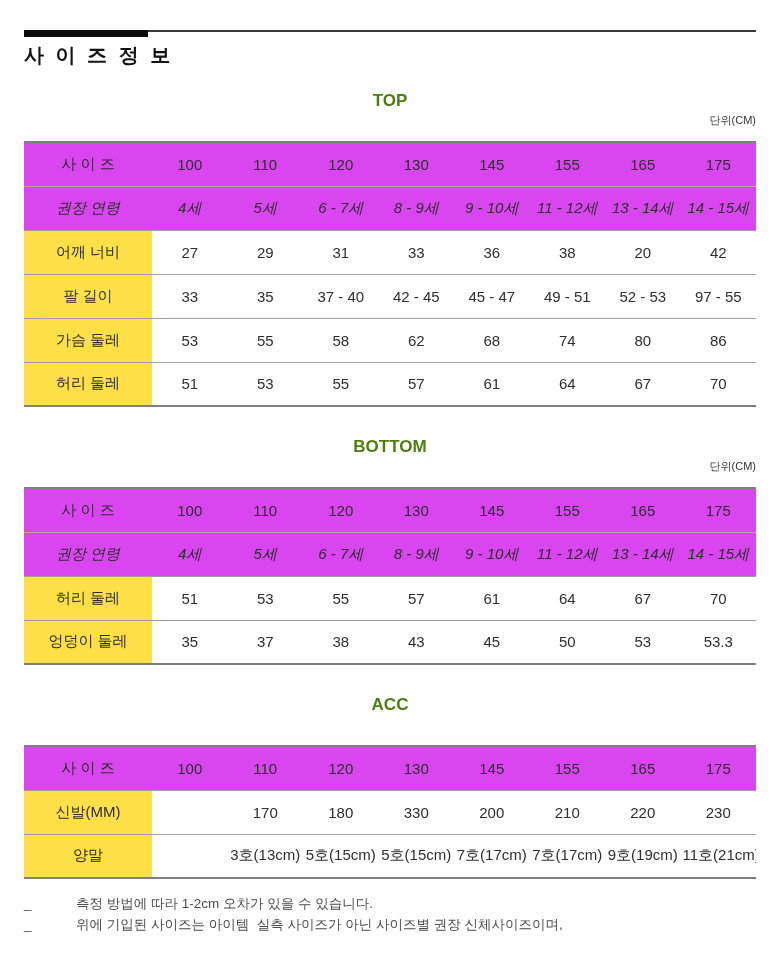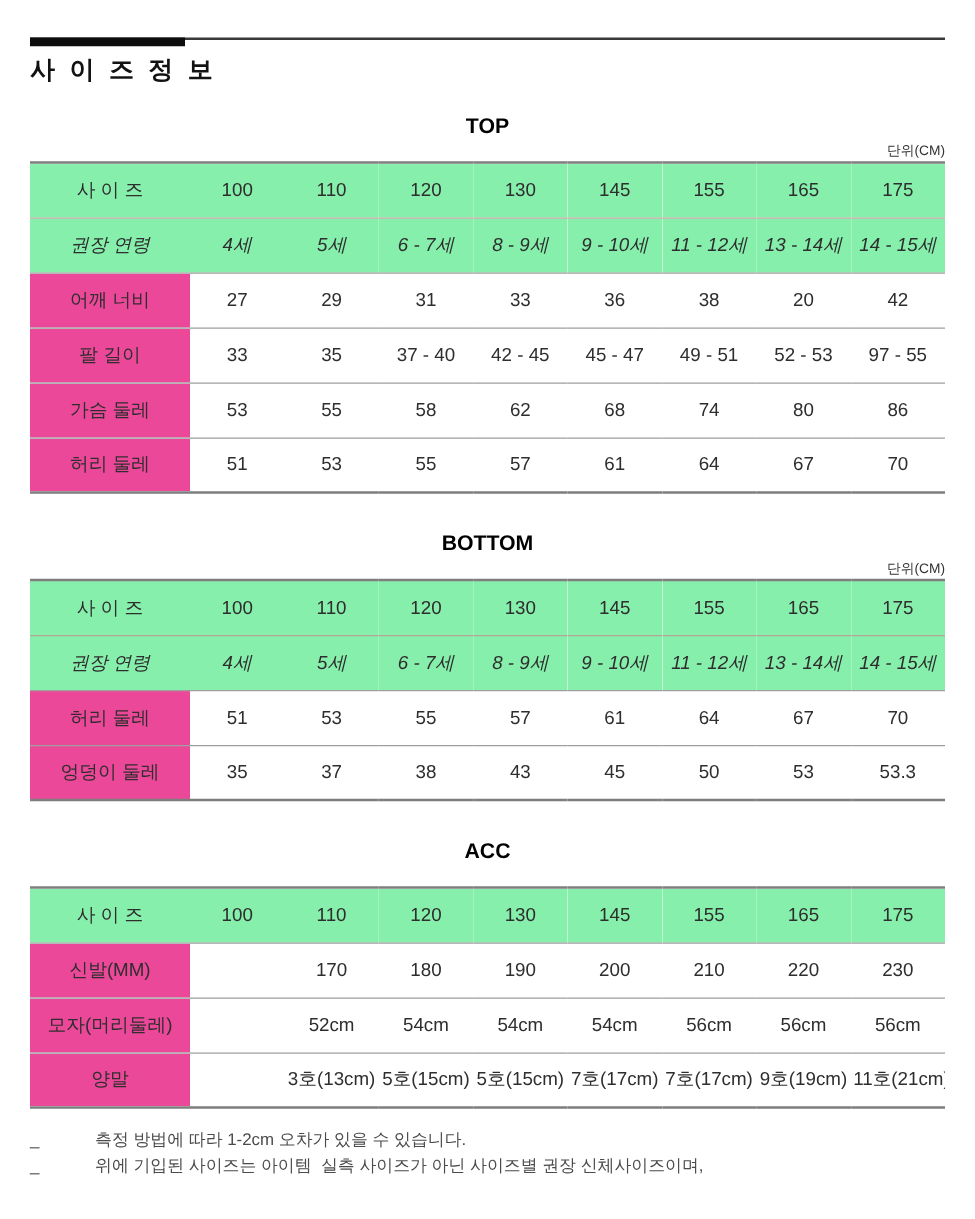--- a/index.html
+++ b/index.html
@@ -31,25 +31,25 @@
     color: #121212;
   }
 
   
   .size-table-section { margin-top: 30px; }
   .size-table-section:first-child { margin-top: 22px; }
   .table-title {
     text-align: center;
     font-size: 17px;
     font-weight: bold;
-    color: #000000;
+    color: #4d7c0f;
   }
   .unit-label {
     height: 15px;
-    margin: 2px 0 1px;
+    margin: 2px 0 13px;
     text-align: right;
     font-size: 11px;
     color: #333333;
   }
   table.size-table {
     width: 100%;
     border-collapse: collapse;
     table-layout: fixed;
     border-top: 2px solid #7e7e7e;
     border-bottom: 2px solid #7e7e7e;
@@ -59,24 +59,24 @@
   tr { height: 44px; }
   th, td {
     text-align: center;
     vertical-align: middle;
     font-weight: normal;
     color: #2e2e2e;
     padding: 0 2px;
     overflow: hidden;
     white-space: nowrap;
   }
-  tr.row-hdr { background: #86efac; }
+  tr.row-hdr { background: #d946ef; }
   tr.row-hdr + tr.row-hdr { border-top: 1px solid #b3a893; font-style: italic; }
   tr.row-body { border-top: 1px solid #9e9e9e; }
-  tr.row-body th { background: #ec4899; }
+  tr.row-body th { background: #fde047; }
   tr.row-body td { background: #ffffff; }
 
   
   .notes { margin-top: 14px; }
   .note { display: flex; line-height: 21px; font-size: 13.5px; color: #4b4b4b; }
   .note .dash { width: 16px; flex: none; }
   .note .note-text { white-space: pre-wrap; margin-left: 36px; }
 </style>
 </head>
 <body>
@@ -264,36 +264,25 @@
               <td class="value-cell">145</td>
               <td class="value-cell">155</td>
               <td class="value-cell">165</td>
               <td class="value-cell">175</td>
             </tr>
             <tr class="row-body">
               <th class="row-label">신발(MM)</th>
               <td class="value-cell"></td>
               <td class="value-cell">170</td>
               <td class="value-cell">180</td>
-              <td class="value-cell">190</td>
+              <td class="value-cell">330</td>
               <td class="value-cell">200</td>
               <td class="value-cell">210</td>
               <td class="value-cell">220</td>
               <td class="value-cell">230</td>
-            </tr>
-            <tr class="row-body">
-              <th class="row-label">모자(머리둘레)</th>
-              <td class="value-cell"></td>
-              <td class="value-cell">52cm</td>
-              <td class="value-cell">54cm</td>
-              <td class="value-cell">54cm</td>
-              <td class="value-cell">54cm</td>
-              <td class="value-cell">56cm</td>
-              <td class="value-cell">56cm</td>
-              <td class="value-cell">56cm</td>
             </tr>
             <tr class="row-body">
               <th class="row-label">양말</th>
               <td class="value-cell"></td>
               <td class="value-cell">3호(13cm)</td>
               <td class="value-cell">5호(15cm)</td>
               <td class="value-cell">5호(15cm)</td>
               <td class="value-cell">7호(17cm)</td>
               <td class="value-cell">7호(17cm)</td>
               <td class="value-cell">9호(19cm)</td>

